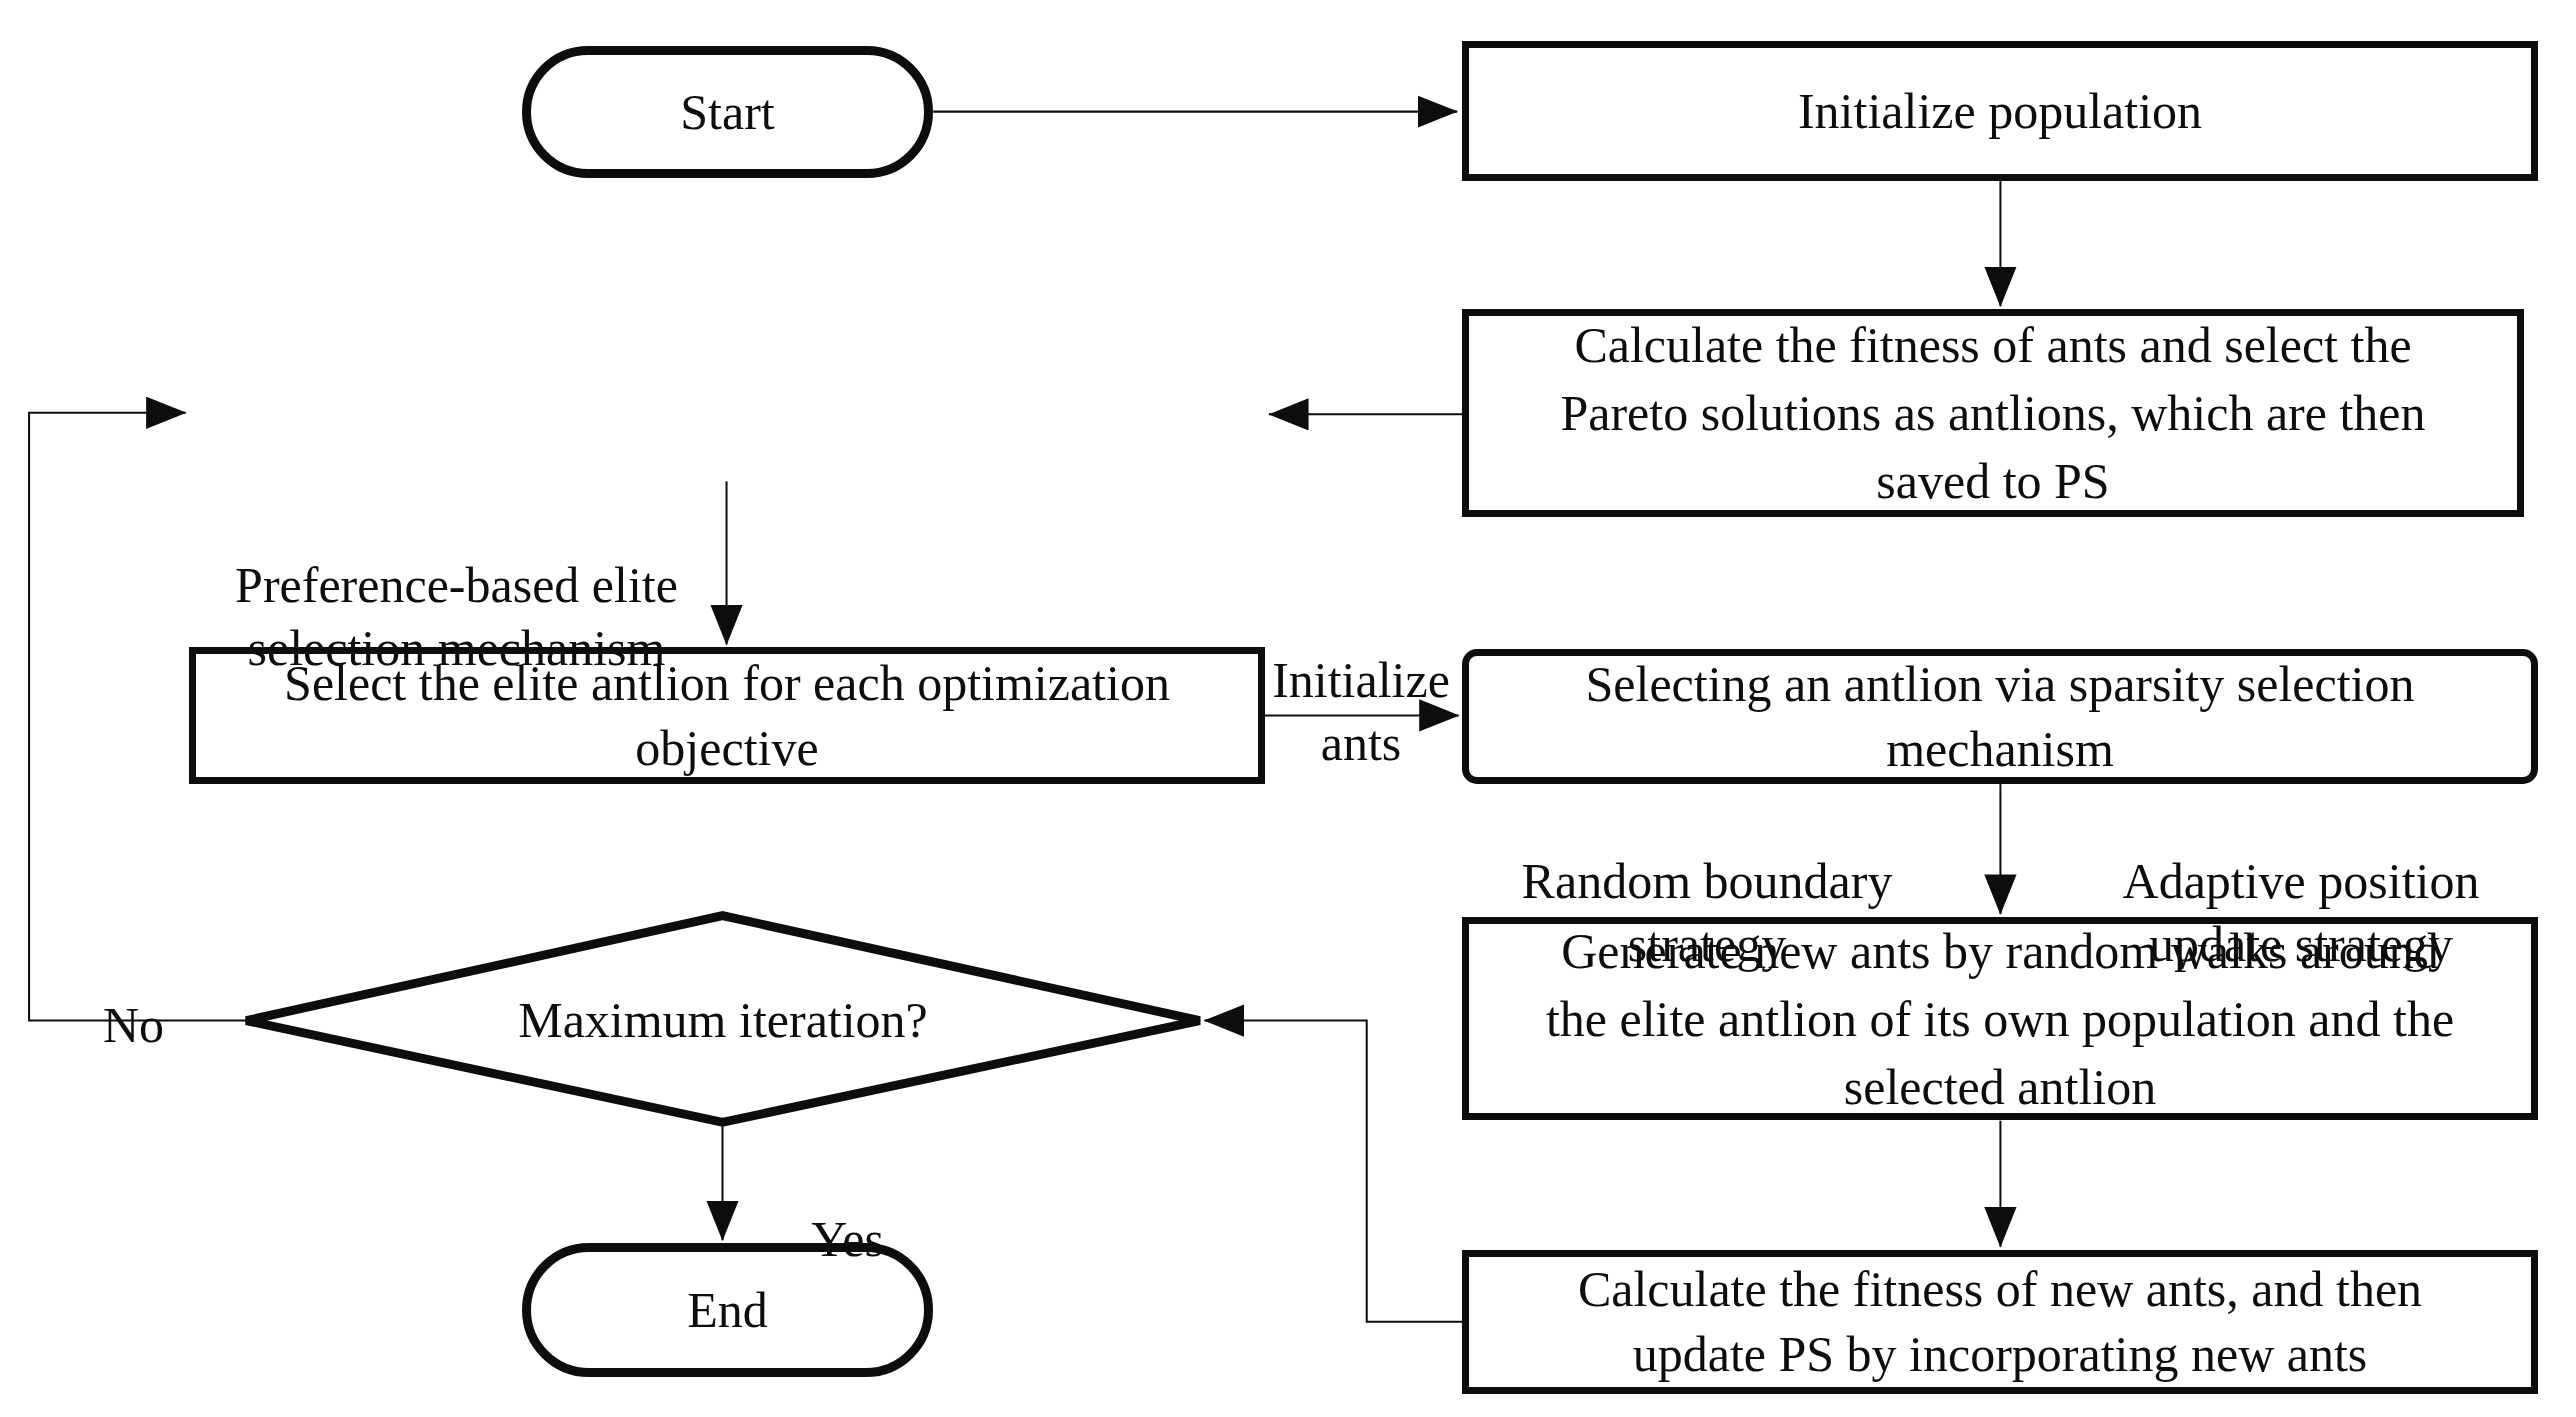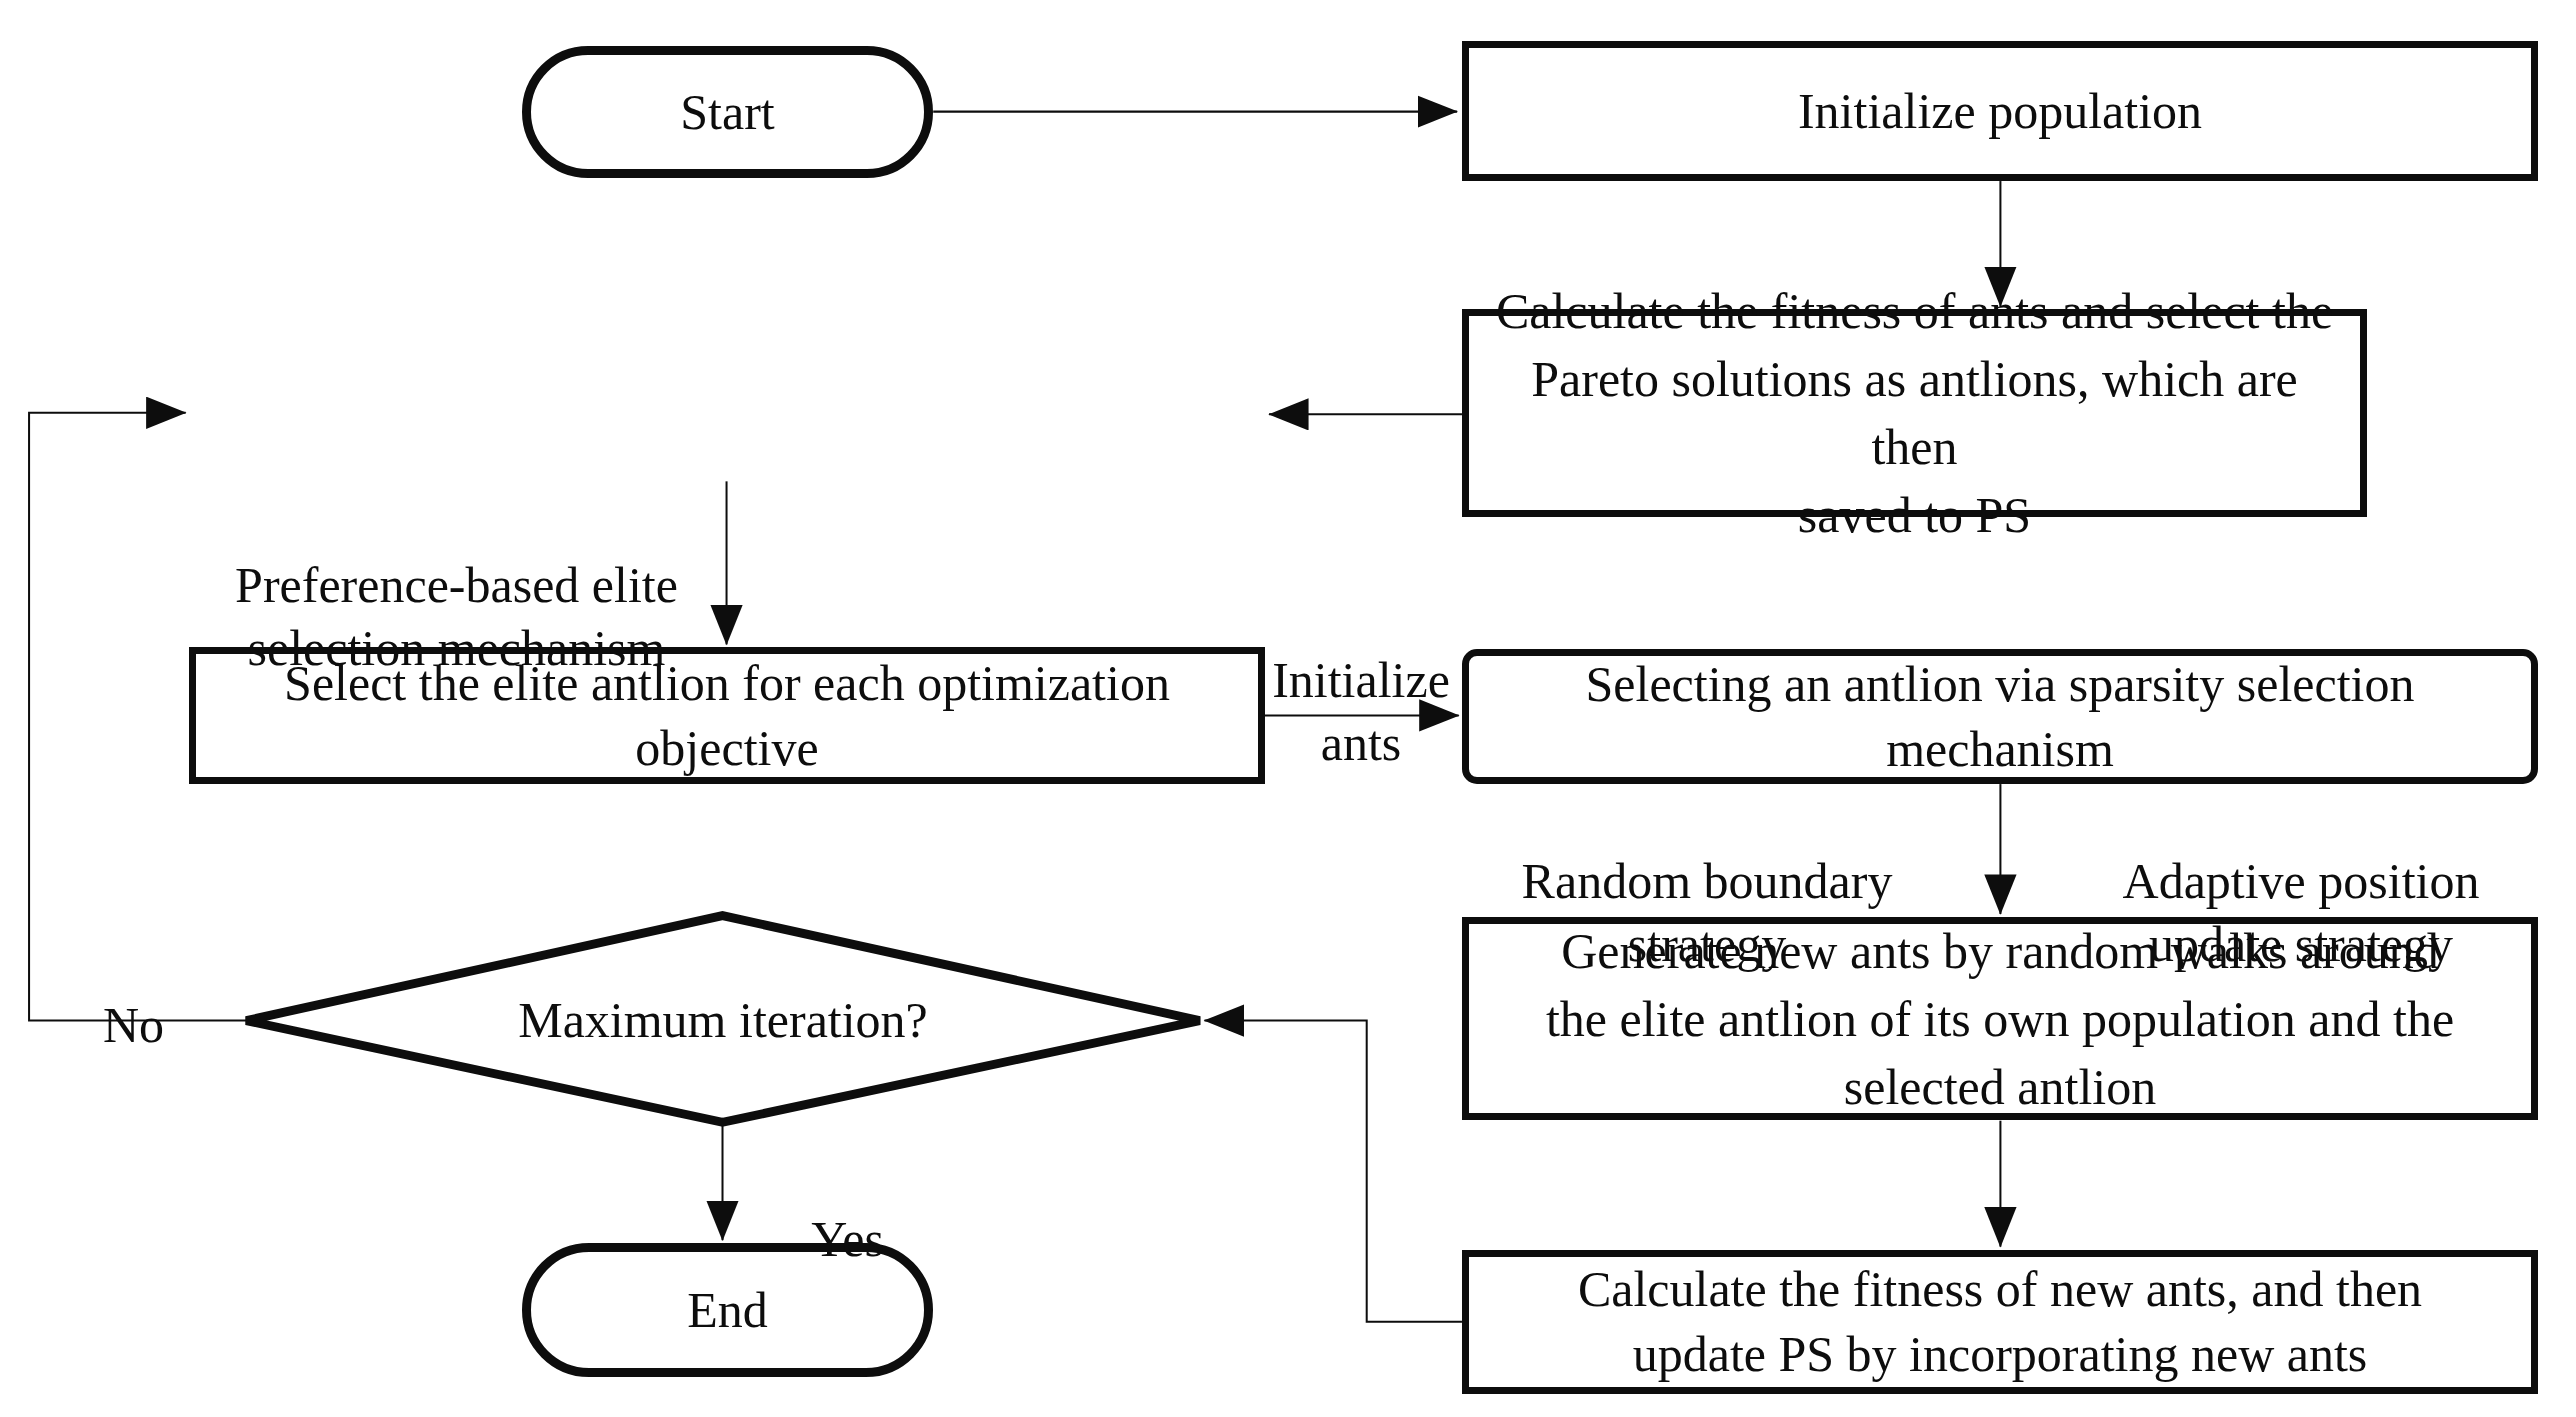--- a/index.html
+++ b/index.html
@@ -82,21 +82,21 @@
   </svg>
 
   <div class="node stadium" style="left:522px; top:46px; width:411px; height:132px;">
     <span>Start</span>
   </div>
 
   <div class="node" style="left:1462px; top:41px; width:1076px; height:140px;">
     <span>Initialize population</span>
   </div>
 
-  <div class="node" style="left:1462px; top:309px; width:905px; height:208px; line-height:68px;">
+  <div class="node" style="left:1462px; top:309px; width:1062px; height:208px; line-height:68px;">
     <span>Calculate the fitness of ants and select the
 Pareto solutions as antlions, which are then
 saved to PS</span>
   </div>
 
 
   <div class="node" style="left:189px; top:647px; width:1076px; height:137px;">
     <span>Select the elite antlion for each optimization
 objective</span>
   </div>

